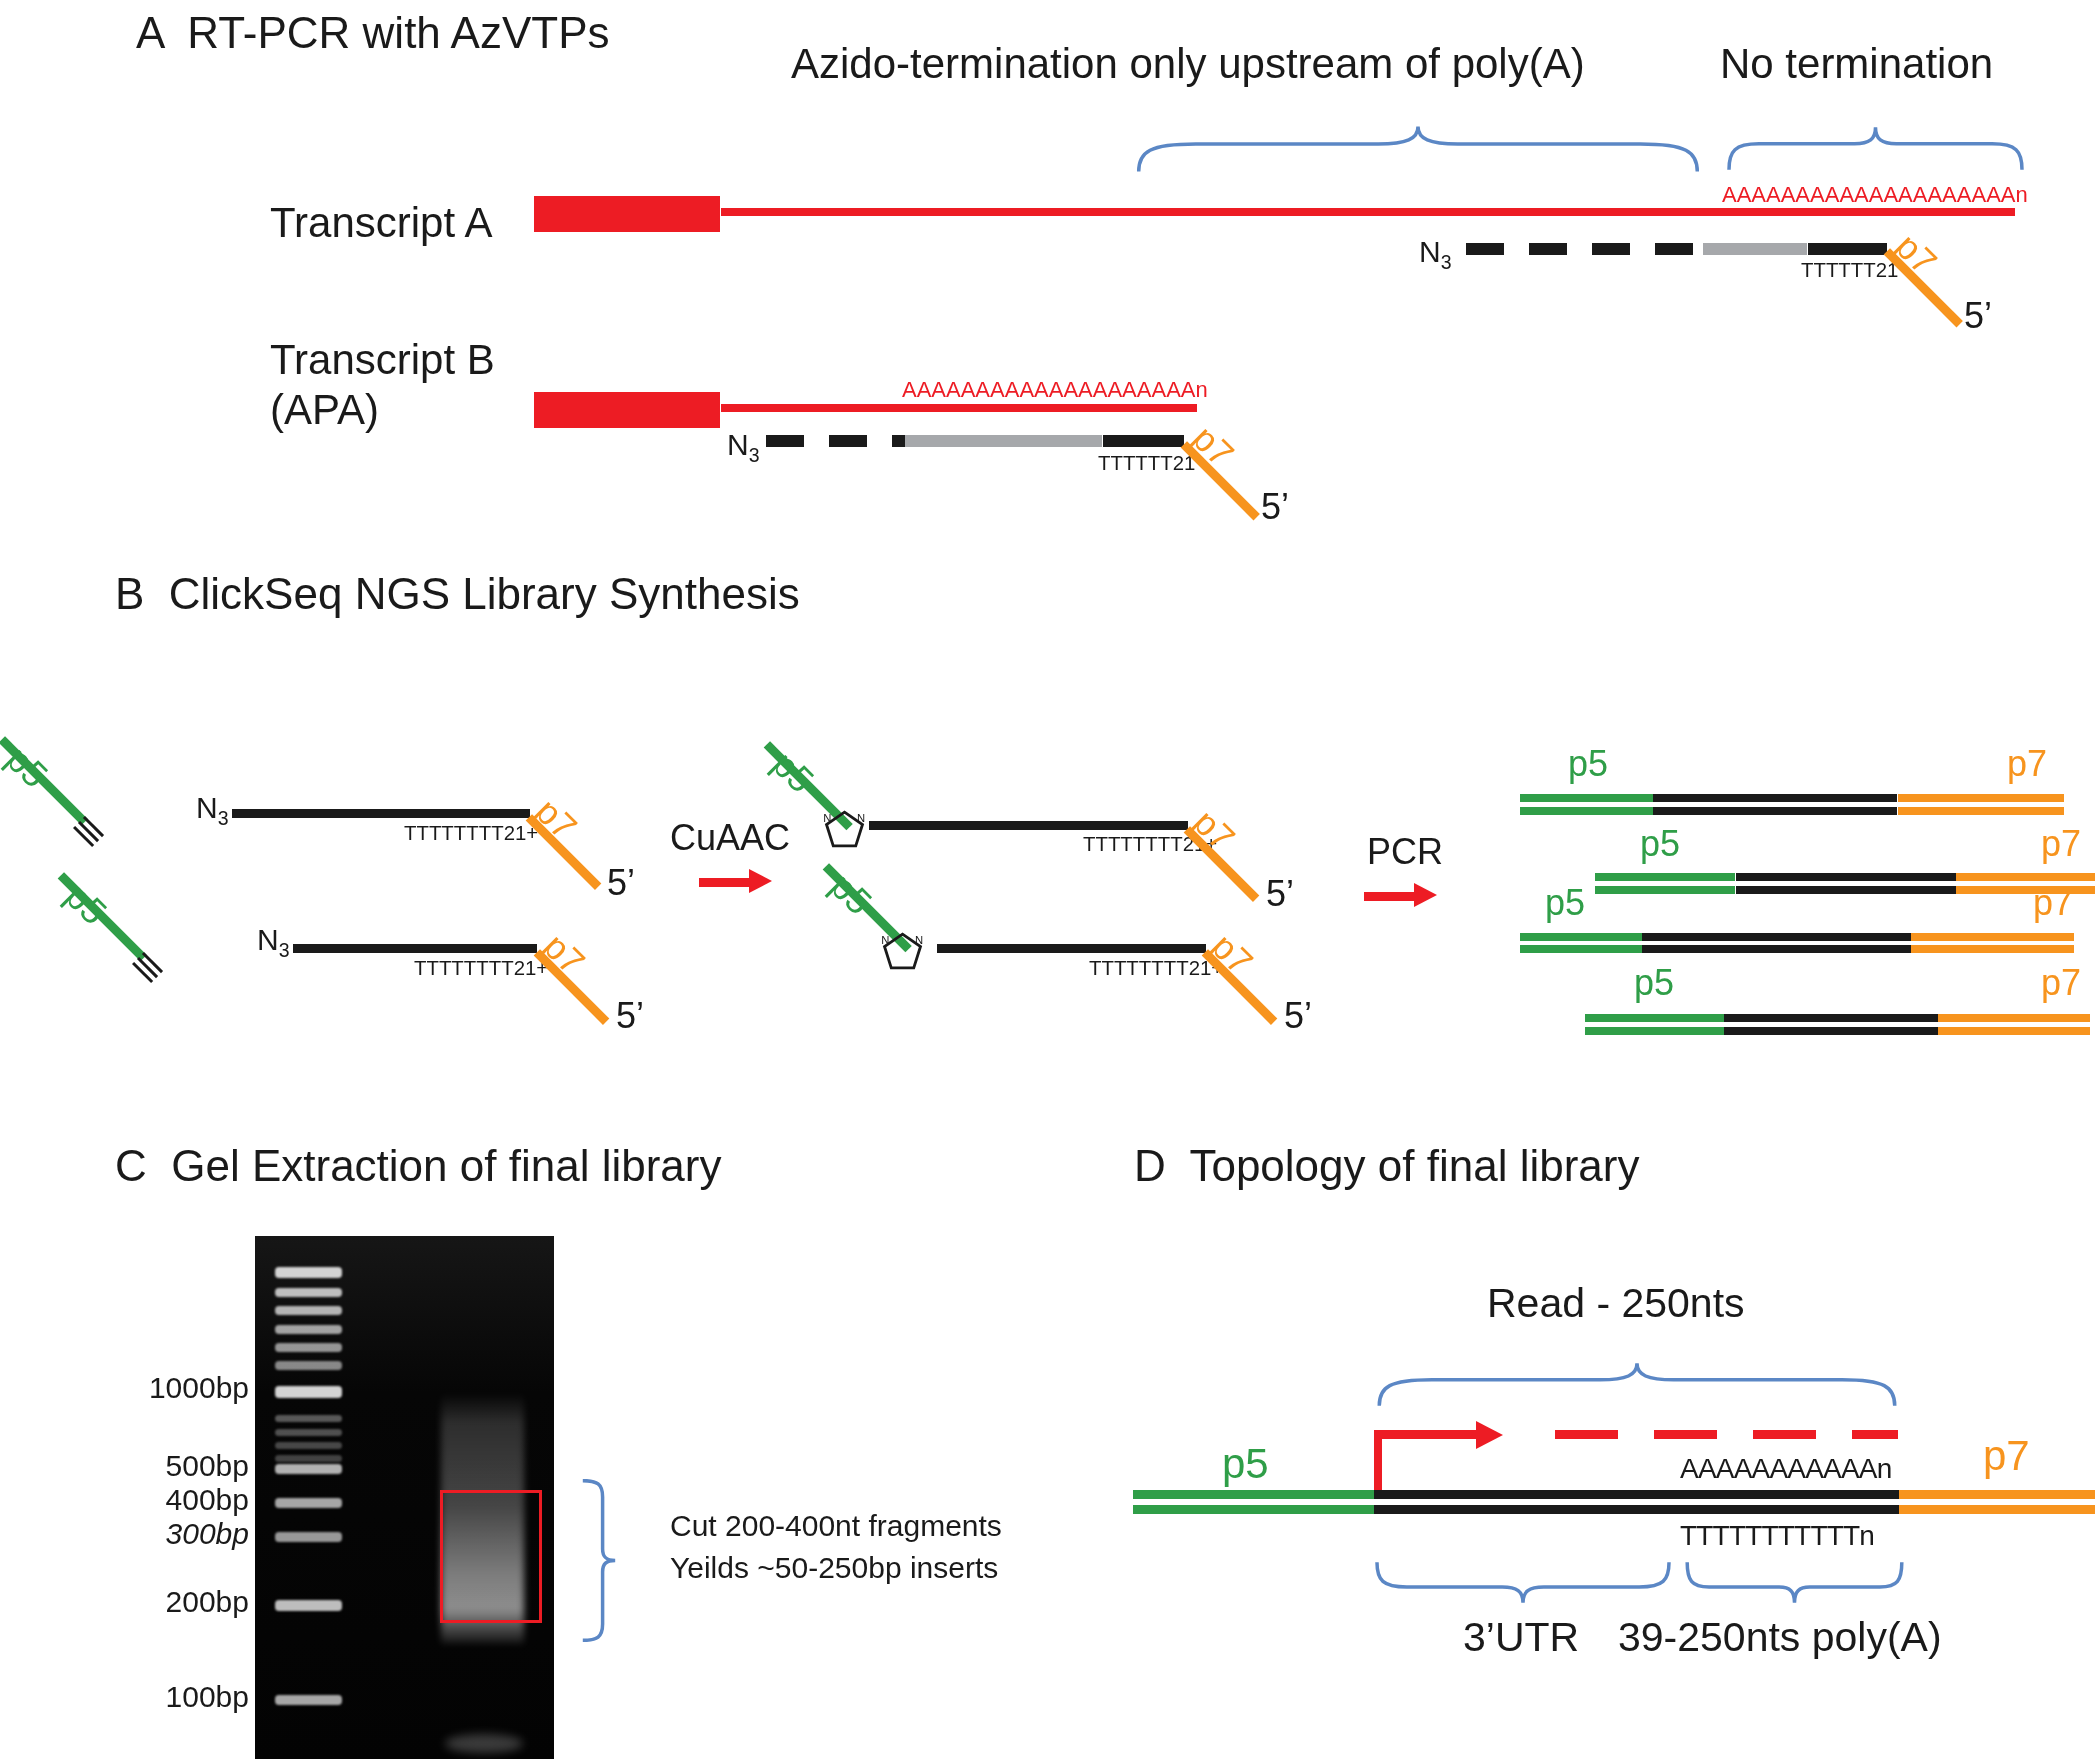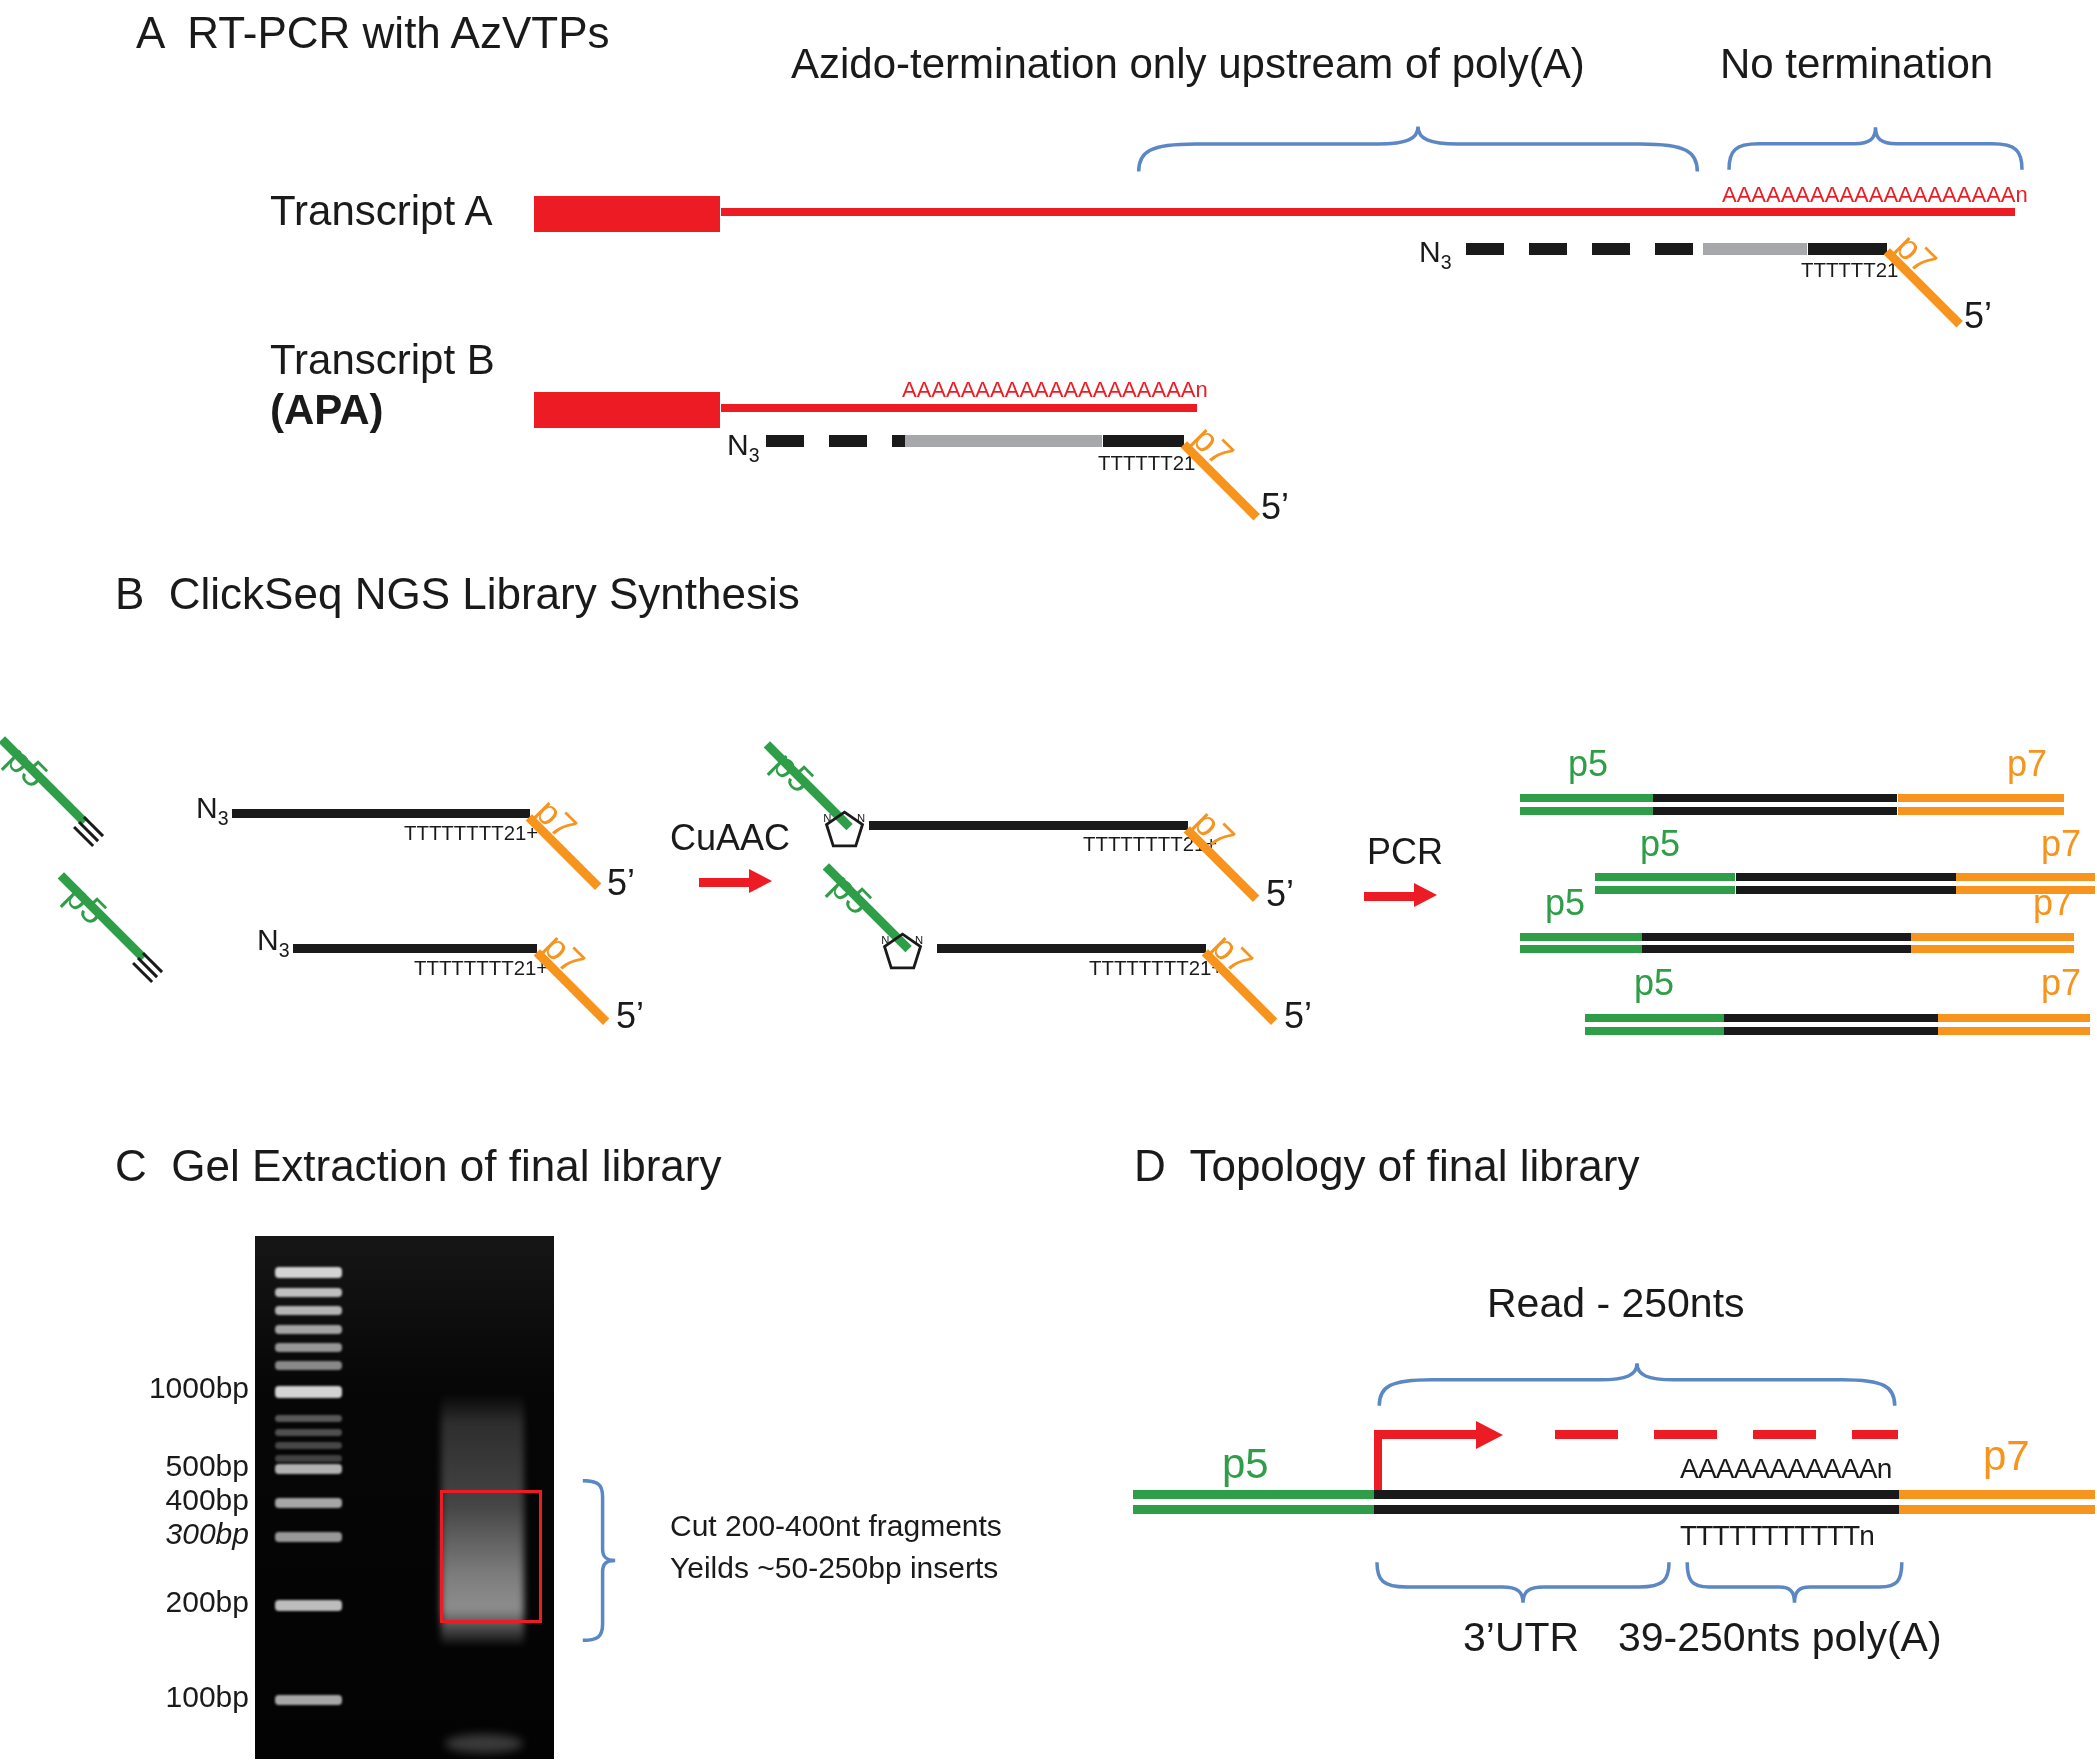--- a/index.html
+++ b/index.html
@@ -35,36 +35,36 @@
   <div class="t title" style="left:136px;top:9.4px;">A  RT-PCR with AzVTPs</div>
   <div class="t lbl" style="left:1720px;top:41px;">No termination</div>
 
   <svg class="brace-svg" style="left:1133px;top:124px;width:570px;height:50px;" viewBox="0 0 200 40" preserveAspectRatio="none">
     <path d="M2,38 C2,22 6,16 22,16 L86,16 C96,16 100,12 100,2 C100,12 104,16 114,16 L178,16 C194,16 198,22 198,38" fill="none" stroke="#5b87c5" stroke-width="3.5" vector-effect="non-scaling-stroke"></path>
   </svg>
   <svg class="brace-svg" style="left:1726px;top:125px;width:299px;height:47px;" viewBox="0 0 200 40" preserveAspectRatio="none">
     <path d="M2,38 C2,22 6,16 22,16 L86,16 C96,16 100,12 100,2 C100,12 104,16 114,16 L178,16 C194,16 198,22 198,38" fill="none" stroke="#5b87c5" stroke-width="3.5" vector-effect="non-scaling-stroke"></path>
   </svg>
 
-  <div class="t lbl" style="left:270px;top:188px;">Transcript A</div>
+  <div class="t lbl" style="left:270px;top:200px;">Transcript A</div>
   <div class="bar bg-red" style="left:534px;top:196px;width:186px;height:36px;"></div>
   <div class="bar bg-red" style="left:721px;top:208px;width:1294px;height:7.8px;"></div>
   <div class="t f-red" style="left:1722px;top:183px;font-size:22px;">AAAAAAAAAAAAAAAAAAAAn</div>
 
   <div class="t small" style="left:1419px;top:235px;"><span>N</span><sub>3</sub></div>
   <div class="bar dashb" style="left:1466px;top:243px;width:237px;height:11.7px;"></div>
   <div class="bar bg-gry" style="left:1703px;top:243px;width:104px;height:11.7px;"></div>
   <div class="bar bg-blk" style="left:1808px;top:243px;width:79px;height:11.7px;"></div>
   <div class="t tiny" style="left:1801px;top:259px;">TTTTTT21</div>
   <div class="diag bg-org" style="left:1887px;top:247px;width:103px;"></div>
   <div class="t mid r45 f-org" style="left:1916px;top:226px;">p7</div>
   <div class="t mid" style="left:1964px;top:296px;">5’</div>
 
   <div class="t lbl" style="left:270px;top:337px;">Transcript B</div>
-  <div class="t lbl" style="left:270px;top:387px;font-weight:bold;">(APA)</div>
+  <div class="t lbl" style="left:270px;top:387px;">(APA)</div>
   <div class="bar bg-red" style="left:534px;top:392px;width:186px;height:36px;"></div>
   <div class="bar bg-red" style="left:721px;top:404px;width:476px;height:7.8px;"></div>
   <div class="t f-red" style="left:902px;top:378px;font-size:22px;">AAAAAAAAAAAAAAAAAAAAn</div>
 
   <div class="t small" style="left:727px;top:428px;"><span>N</span><sub>3</sub></div>
   <div class="bar dashb" style="left:766px;top:435px;width:139px;height:11.7px;"></div>
   <div class="bar bg-gry" style="left:905px;top:435px;width:197px;height:11.7px;"></div>
   <div class="bar bg-blk" style="left:1103px;top:435px;width:81px;height:11.7px;"></div>
   <div class="t tiny" style="left:1098px;top:452px;">TTTTTT21</div>
   <div class="diag bg-org" style="left:1184px;top:440px;width:103px;"></div>

